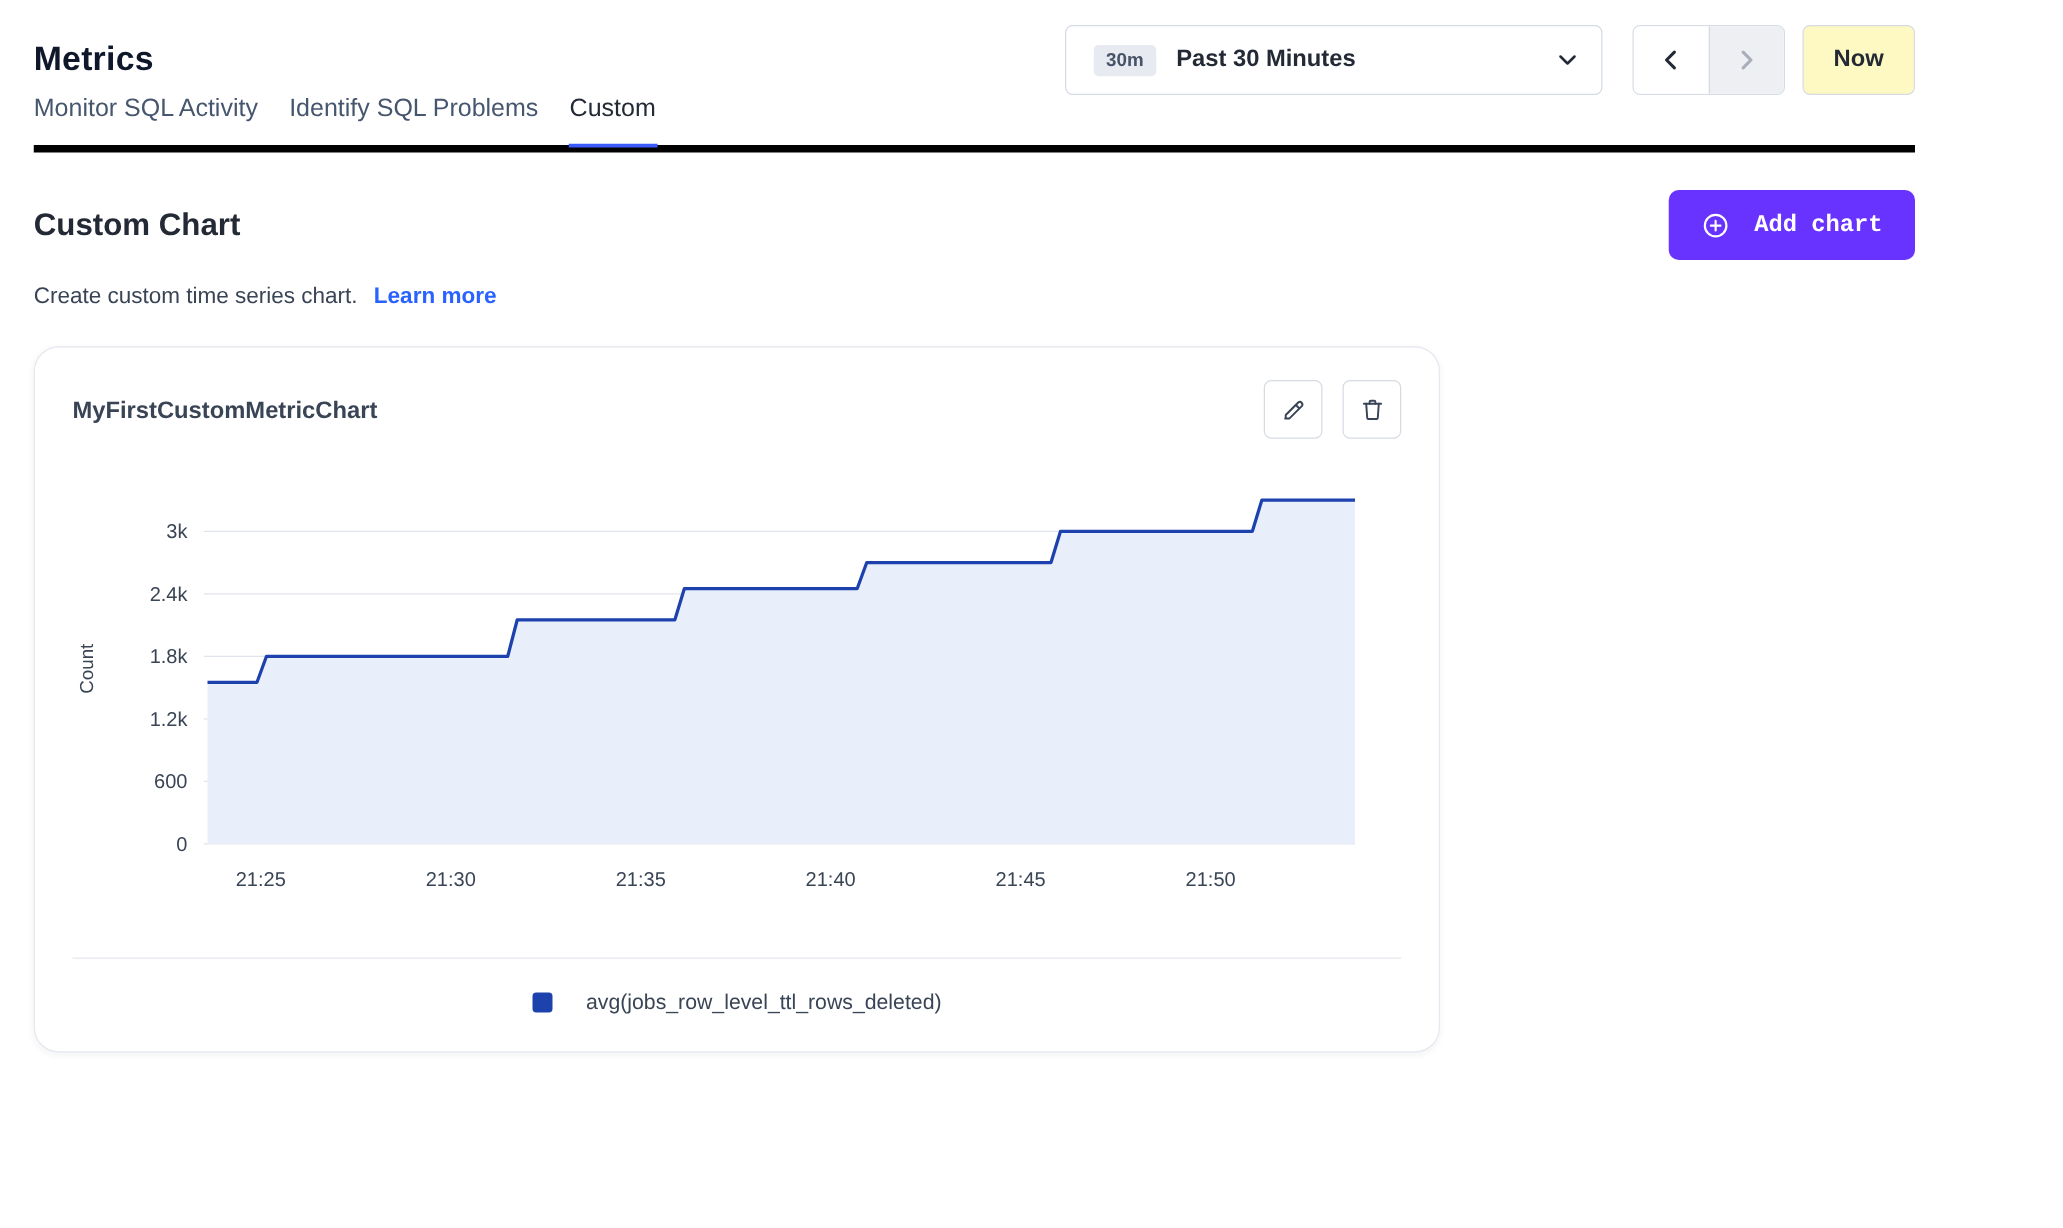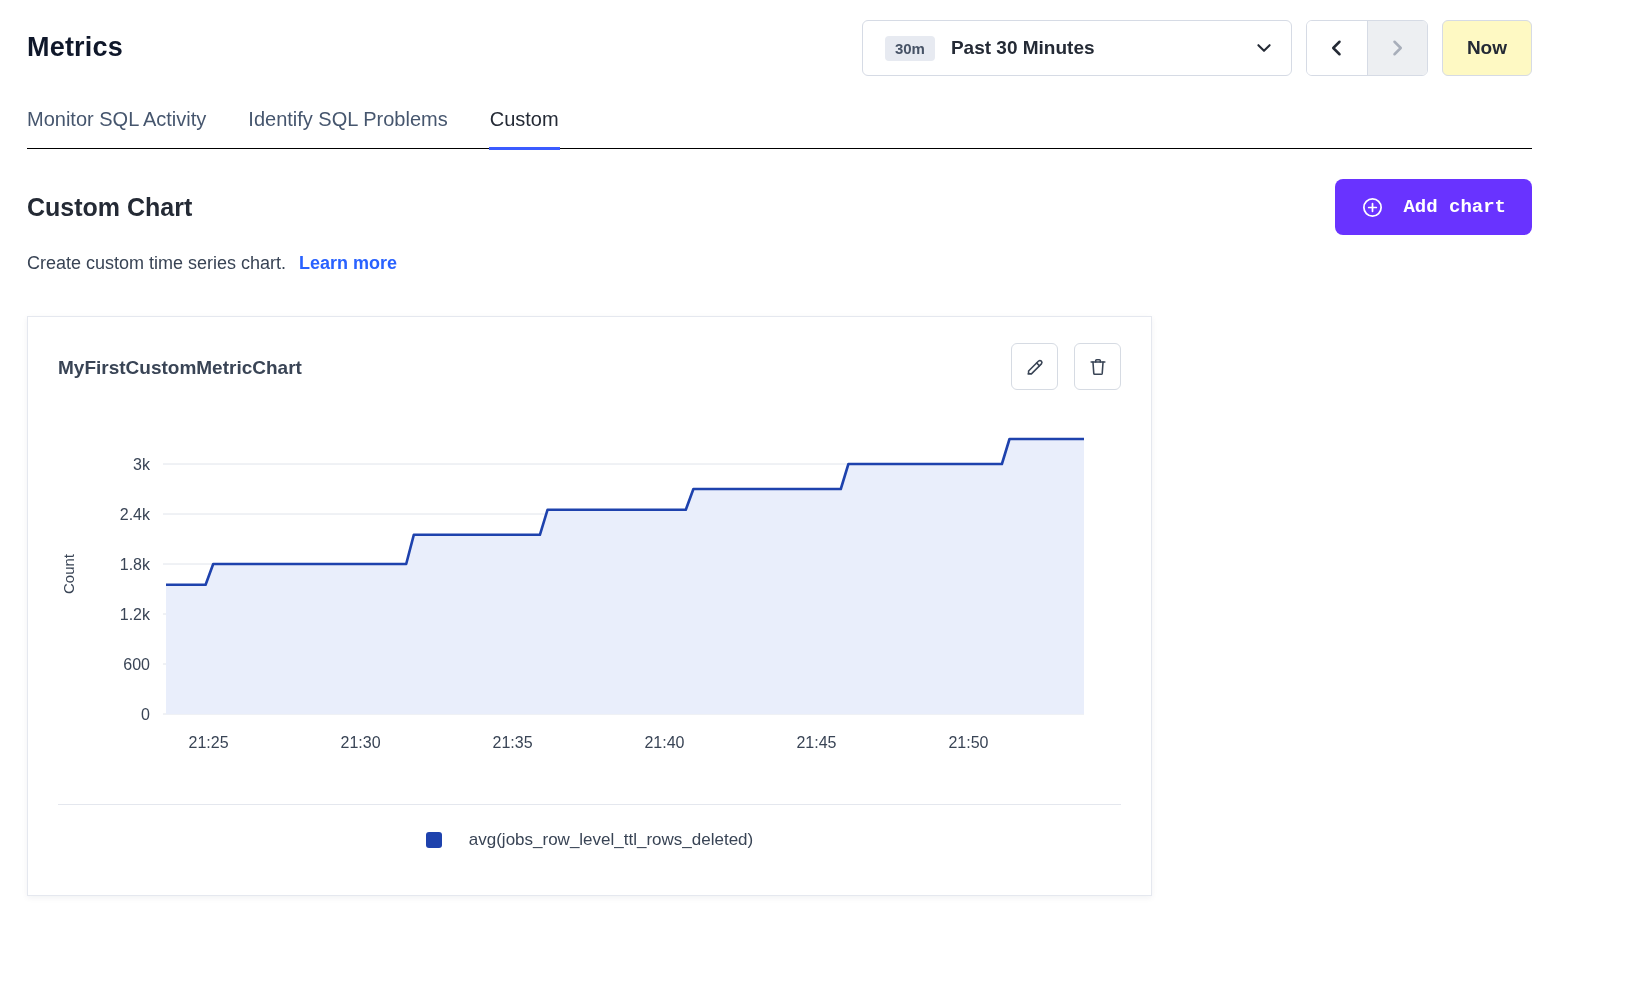--- a/index.html
+++ b/index.html
@@ -5,46 +5,46 @@
   *{box-sizing:border-box;margin:0;padding:0}
   html,body{background:#ffffff}
   body{font-family:"Liberation Sans",sans-serif;color:#242a35;width:1650px;height:982px;overflow:hidden}
   .page{padding:20px 118px 0 27px}
 
   
   .topbar{display:flex;justify-content:space-between;align-items:flex-start}
   .page-title{font-size:27px;font-weight:700;color:#0f172a;padding-top:12px;letter-spacing:.2px}
   .controls{display:flex;align-items:center;gap:14px}
   .time-select{width:430px;height:56px;border:1px solid #d6dbe5;border-radius:6px;background:#fff;
-    display:flex;align-items:center;gap:16px;padding:0 18px 0 22px;cursor:pointer;margin-right:0}
+    display:flex;align-items:center;gap:16px;padding:0 18px 0 22px;cursor:pointer;margin-right:10px}
   .badge{background:#e7eaf1;color:#475366;font-size:15px;font-weight:700;padding:5px 10px;border-radius:4px;line-height:1}
   .time-label{font-size:19px;font-weight:600;flex:1;color:#242a35}
   .pager{display:flex;height:56px;border:1px solid #d6dbe5;border-radius:6px;overflow:hidden;background:#fff}
   .pager button{width:60px;border:none;background:#fff;display:flex;align-items:center;justify-content:center;cursor:pointer}
   .pager button.disabled{background:#edeff2;border-left:1px solid #d6dbe5;cursor:default}
   .now-btn{height:56px;min-width:90px;padding:0 24px;border:1px solid #d6dbe5;border-radius:6px;background:#fef9c3;
     font-family:inherit;font-size:19px;font-weight:600;color:#242a35;cursor:pointer}
 
   
-  .tabs{display:flex;gap:42px;margin-top:32px;border-bottom:1px solid #000000}
+  .tabs{display:flex;gap:25px;border-bottom:6px solid #000000}
   .tab{position:relative;font-size:20px;color:#46566e;padding-bottom:17px;cursor:pointer;white-space:nowrap}
   .tab.active{color:#242a35}
   .tab.active::after{content:"";position:absolute;left:-1px;right:-1px;bottom:-2px;height:3px;background:var(--tab-underline,#3b5bff)}
 
   
   .section-head{display:flex;justify-content:space-between;align-items:center;margin-top:30px}
   .section-title{font-size:25px;font-weight:700;color:#242a35}
   .add-chart{display:flex;align-items:center;gap:19px;background:var(--purple,#6933ff);color:#fff;border:none;
     border-radius:8px;height:56px;padding:0 26px;font-size:19px;font-weight:600;font-family:Liberation Mono, monospace;cursor:pointer}
   .desc{margin-top:18px;font-size:18px;color:#394455}
   .desc a{color:var(--link,#2962ff);font-weight:600;text-decoration:none;margin-left:13px;cursor:pointer}
 
   
-  .card{margin-top:42px;width:1125px;border:1px solid #e5e8ef;border-radius:0;background:#fff;
-    box-shadow:0 2px 6px rgba(25,35,60,.06);padding:26px 30px 17px}
+  .card{margin-top:30px;width:1125px;border:1px solid #e5e8ef;border-radius:20px;background:#fff;
+    box-shadow:0 2px 6px rgba(25,35,60,.06);padding:26px 30px 1px}
   .card-head{display:flex;justify-content:space-between;align-items:flex-start}
   .card-title{font-size:19px;font-weight:700;color:#394455;padding-top:14px}
   .card-actions{display:flex;gap:16px}
   .icon-btn{width:47px;height:47px;border:1px solid #d6dbe3;border-radius:6px;background:#fff;
     display:flex;align-items:center;justify-content:center;cursor:pointer}
   .chart-wrap{margin-top:26px}
   svg text{font-family:"Liberation Sans",sans-serif}
   .grid{stroke:var(--grid,#e0e4eb);stroke-width:1}
   .ytick{font-size:16px;fill:var(--axis,#394455);text-anchor:end}
   .xtick{font-size:16px;fill:var(--axis,#394455);text-anchor:middle}

